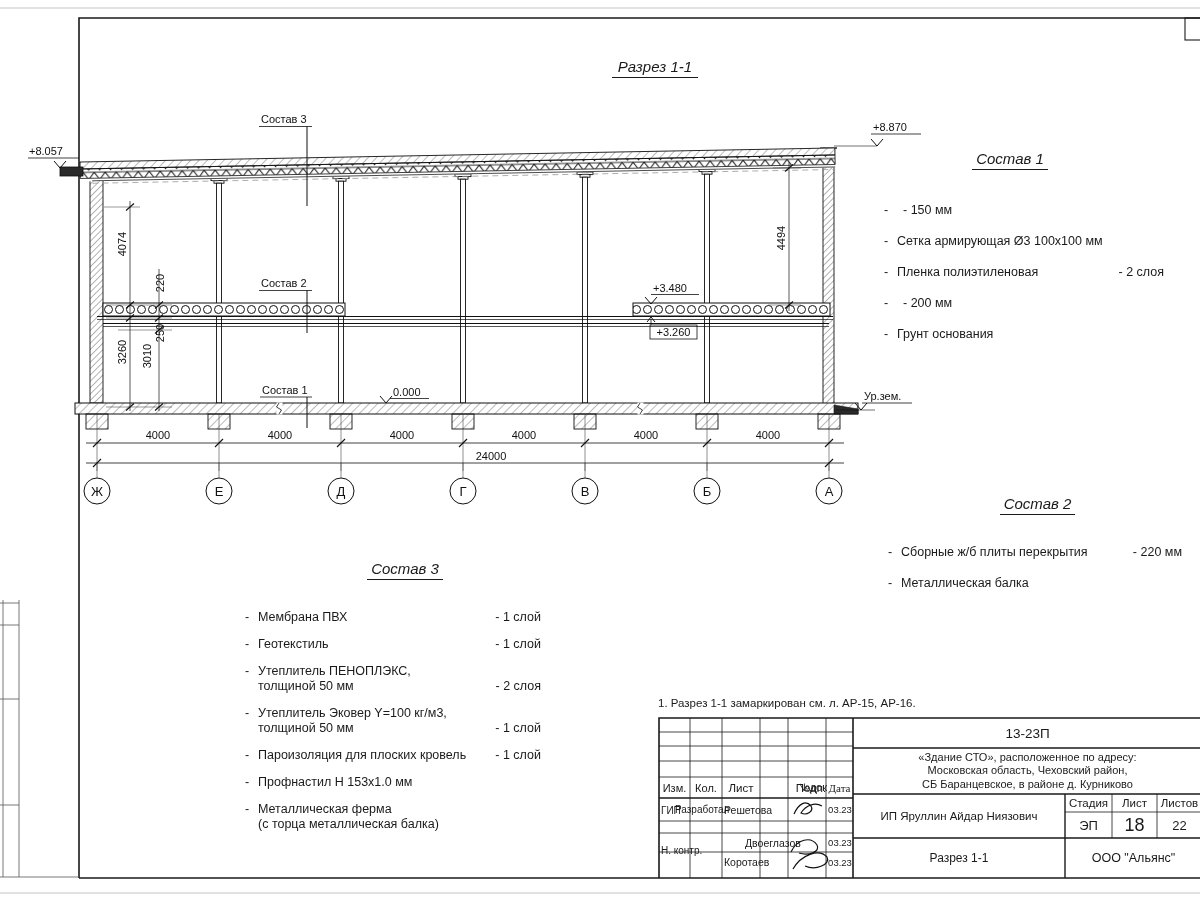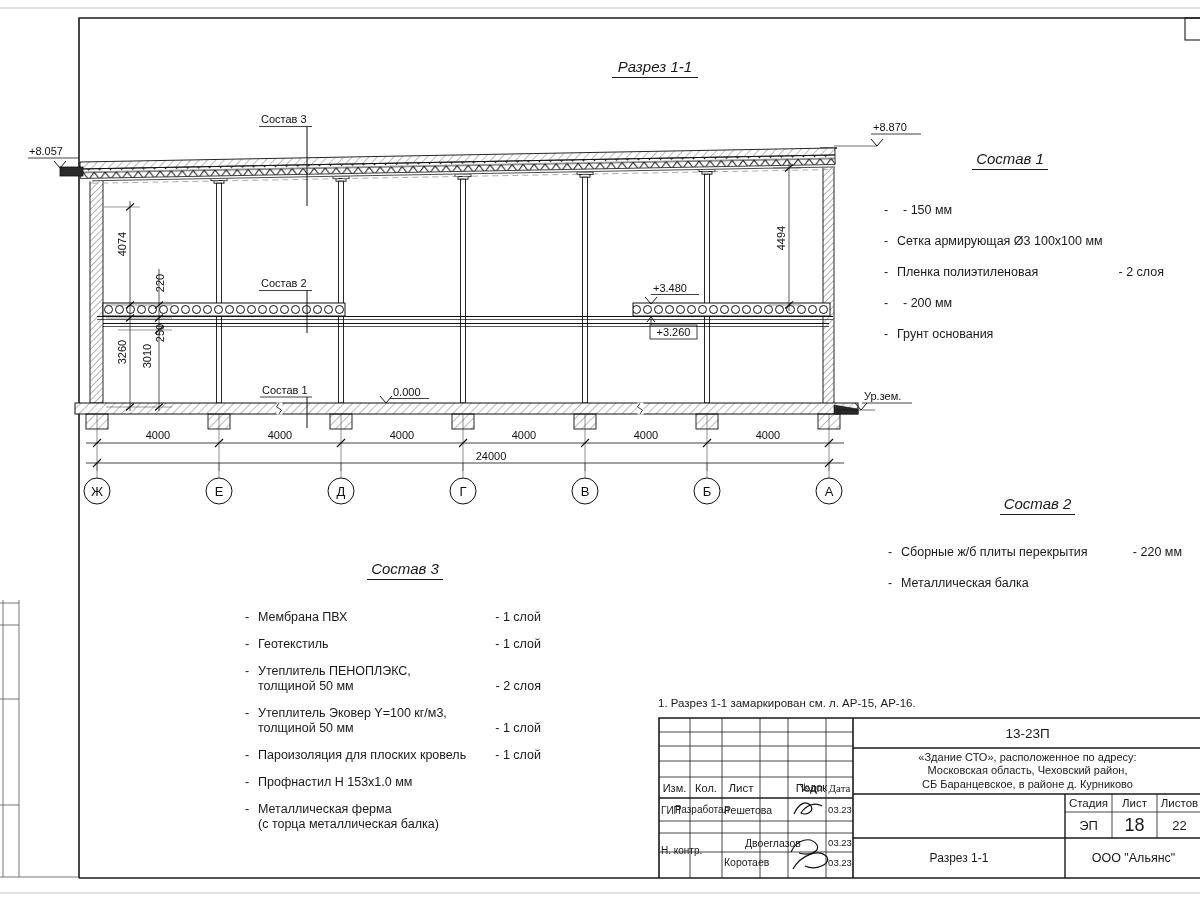--- a/index.html
+++ b/index.html
@@ -359,20 +359,21 @@
         <span class="val"></span>
       </div>
 </div>
 
 <div class="note" style="left:658px;top:697px;">1. Разрез 1-1 замаркирован см. л. АР-15, АР-16.</div>
 
 <div class="tb" style="left:853px;top:718px;width:349px;height:30px;font-size:13.5px;">13-23П</div>
 <div class="tb" style="left:853px;top:748px;width:349px;height:46px;font-size:11px;line-height:13.5px;white-space:pre-line;">«Здание СТО», расположенное по адресу:
 Московская область, Чеховский район,
 СБ Баранцевское, в районе д. Курниково</div>
+<div class="tb" style="left:853px;top:794px;width:212px;height:44px;font-size:11.5px;">ИП Яруллин Айдар Ниязович</div>
 
 <div class="tb" style="left:1065px;top:794px;width:47px;height:18px;font-size:11.5px;">Стадия</div>
 <div class="tb" style="left:1112px;top:794px;width:45px;height:18px;font-size:11.5px;">Лист</div>
 <div class="tb" style="left:1157px;top:794px;width:45px;height:18px;font-size:11.5px;">Листов</div>
 <div class="tb" style="left:1065px;top:812px;width:47px;height:26px;font-size:13px;">ЭП</div>
 <div class="tb" style="left:1112px;top:812px;width:45px;height:26px;font-size:18px;">18</div>
 <div class="tb" style="left:1157px;top:812px;width:45px;height:26px;font-size:13px;">22</div>
 
 <div class="tb" style="left:853px;top:838px;width:212px;height:40px;font-size:12px;">Разрез 1-1</div>
 <div class="tb" style="left:1065px;top:838px;width:137px;height:40px;font-size:12.5px;">ООО "Альянс"</div>

